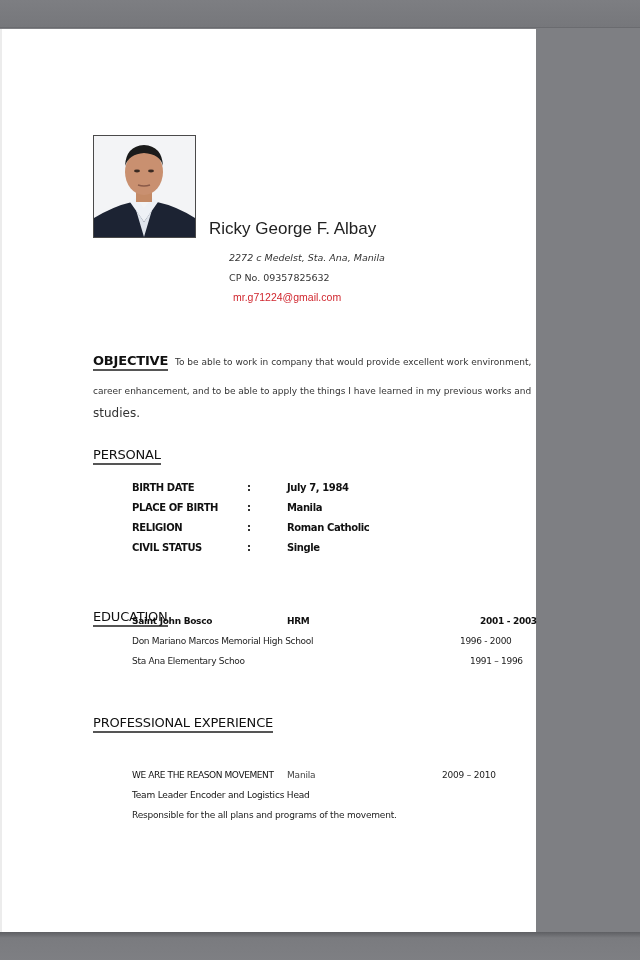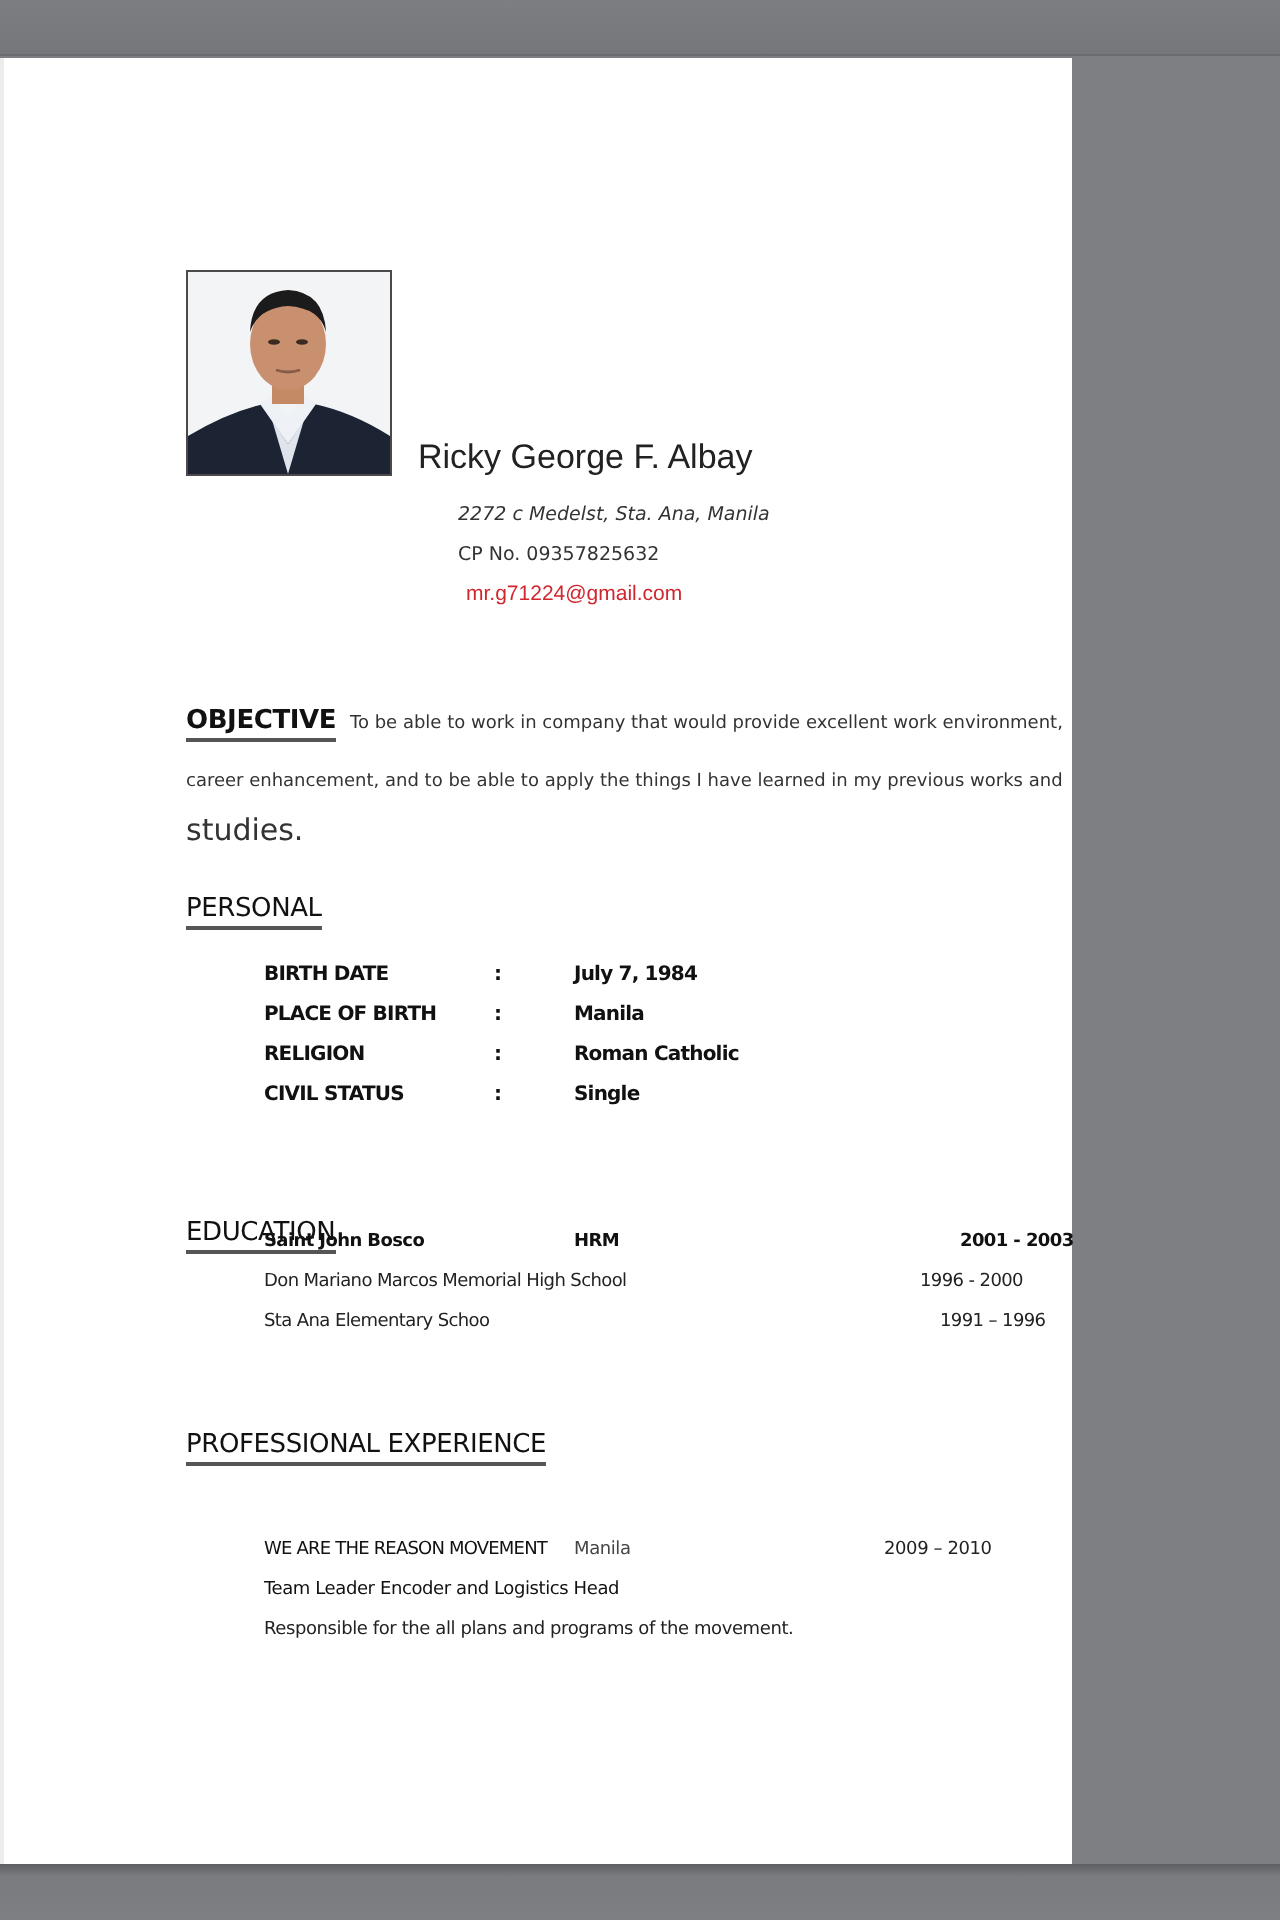--- a/index.html
+++ b/index.html
@@ -61,21 +61,21 @@
       font-size: 13px; font-weight: normal; color: #111;
       letter-spacing: -0.2px;
       border-bottom: 2px solid #555;
       padding-bottom: 1px;
     }
     .section-title.bold { font-weight: bold; }
 
     .obj-title { left: 91px; top: 324px; }
     .obj-line1 { left: 173px; top: 328px; font-size: 9px; color: #333; }
     .obj-line2 { left: 91px; top: 357px; font-size: 9px; color: #333; }
-    .obj-line3 { left: 91px; top: 377px; font-size: 15px; color: #333; text-align: right; }
+    .obj-line3 { left: 91px; top: 377px; font-size: 12px; color: #333; text-align: right; }
 
     .personal-title { left: 91px; top: 418px; }
     .pers-row { font-size: 10px; font-weight: bold; color: #111; letter-spacing: -0.4px; }
     .pers-label { left: 130px; }
     .pers-colon { left: 245px; }
     .pers-value { left: 285px; text-align: center; }
 
     .edu-title { left: 91px; top: 552px; margin-top: 28px; }
     .edu-text { font-size: 9px; color: #222; letter-spacing: -0.3px; }
     .edu-bold { font-weight: bold; color: #111; }

